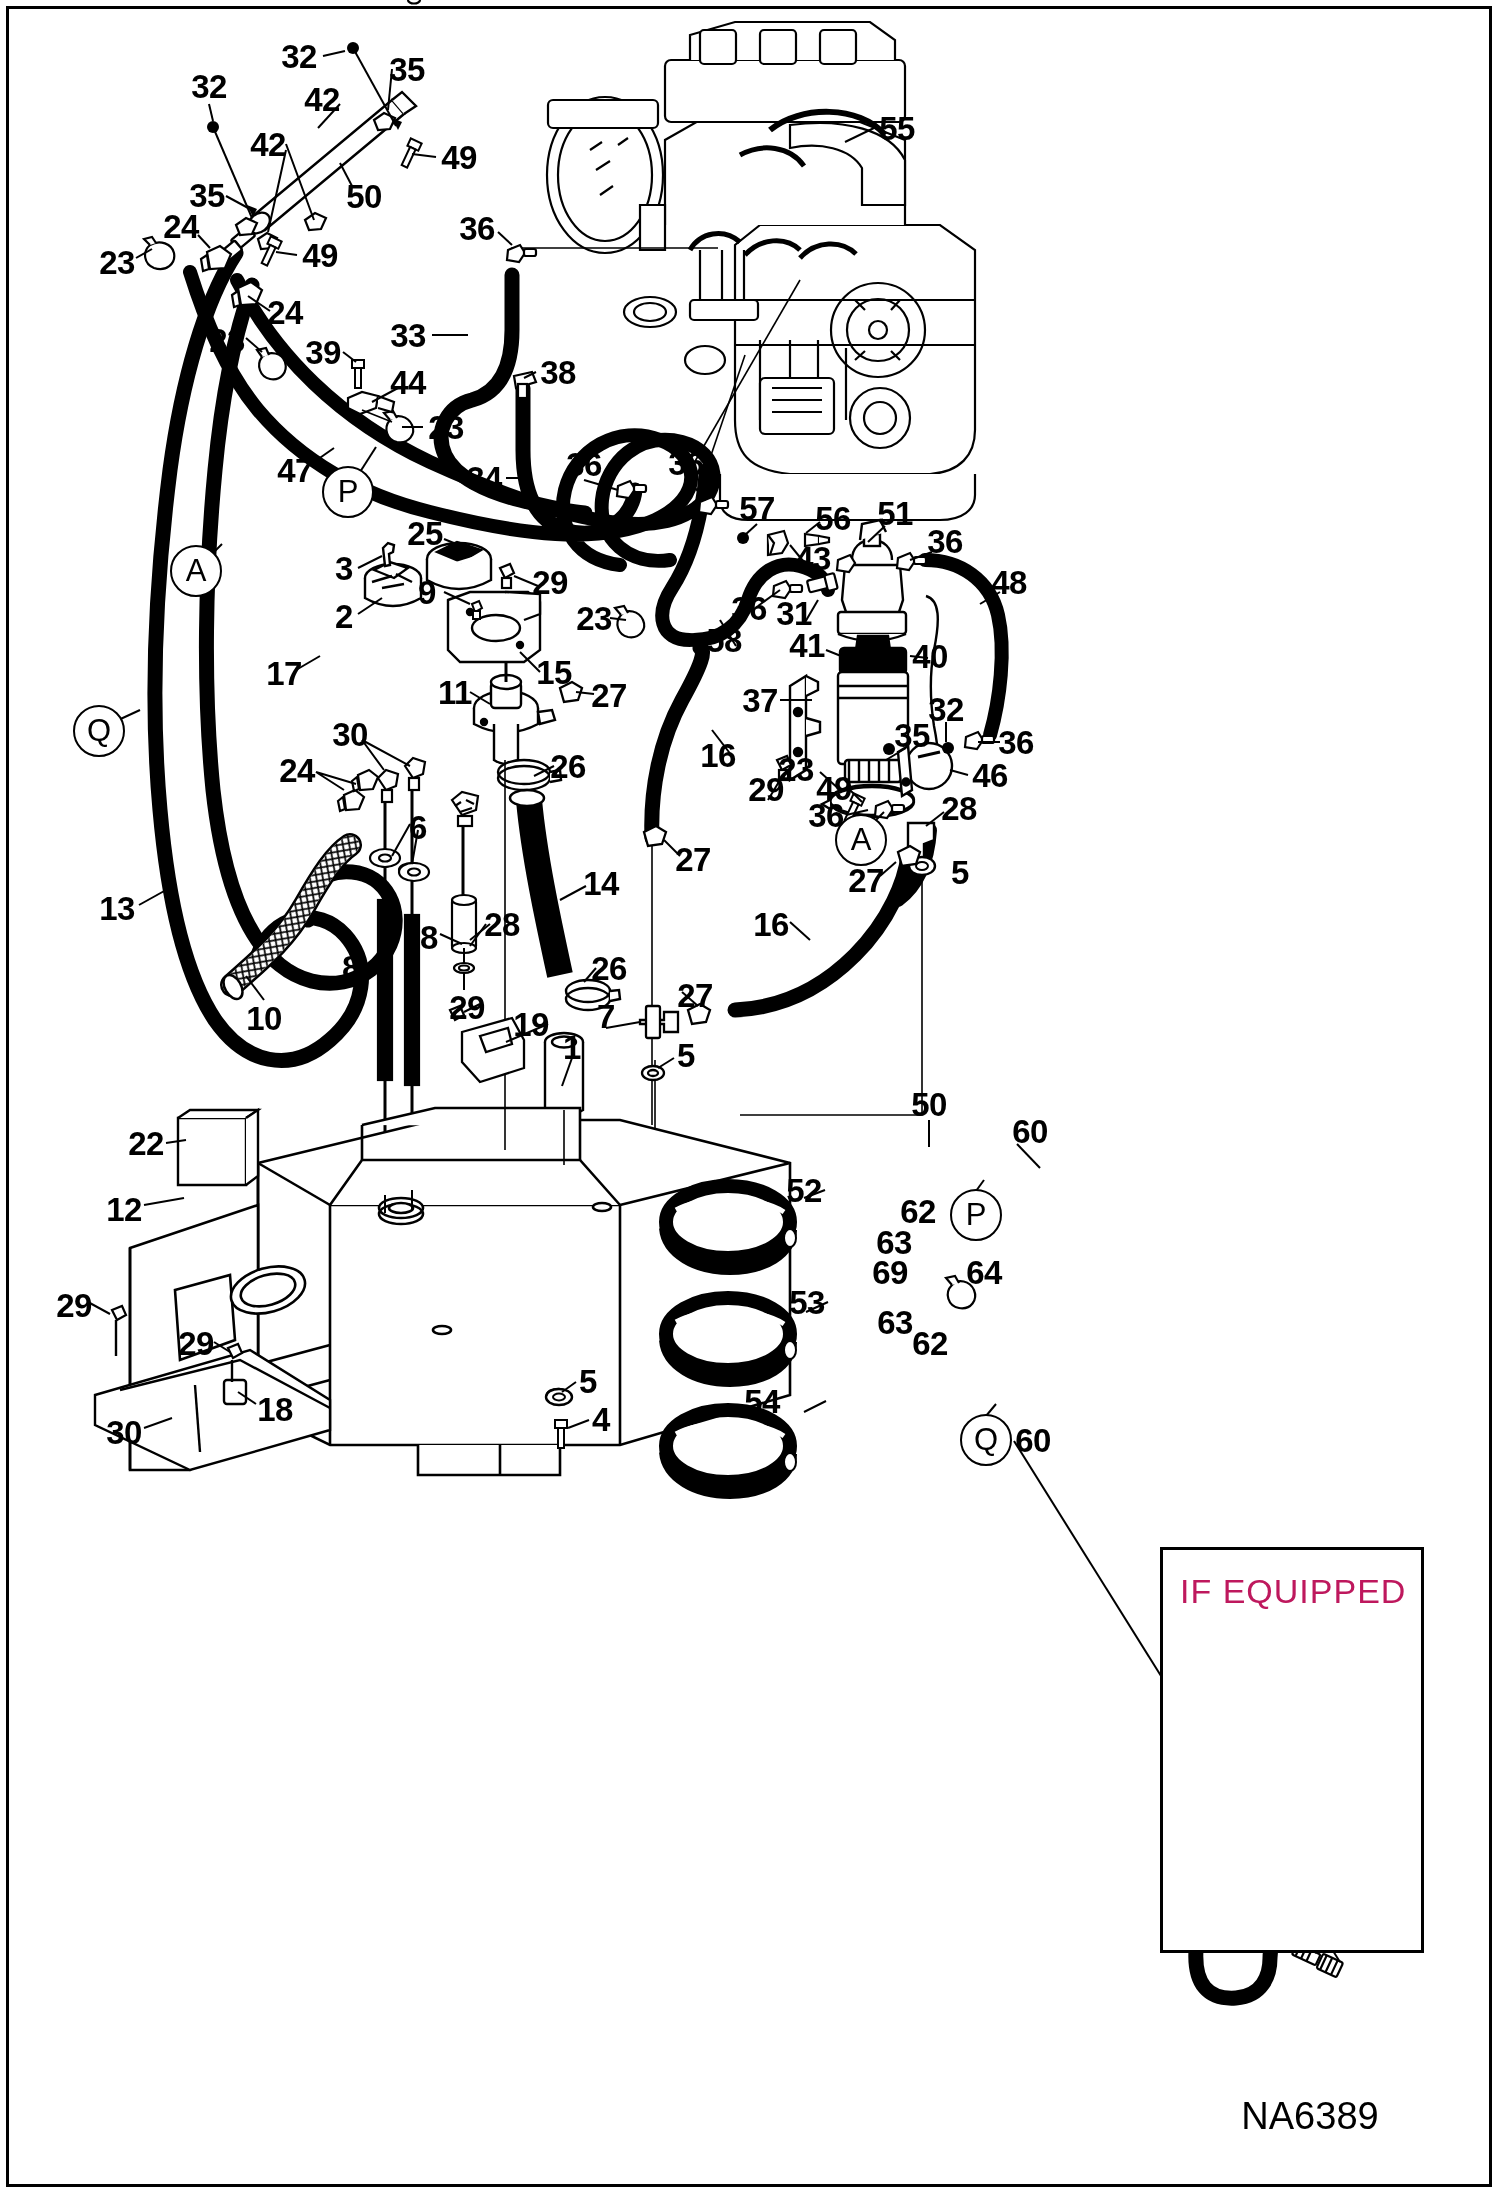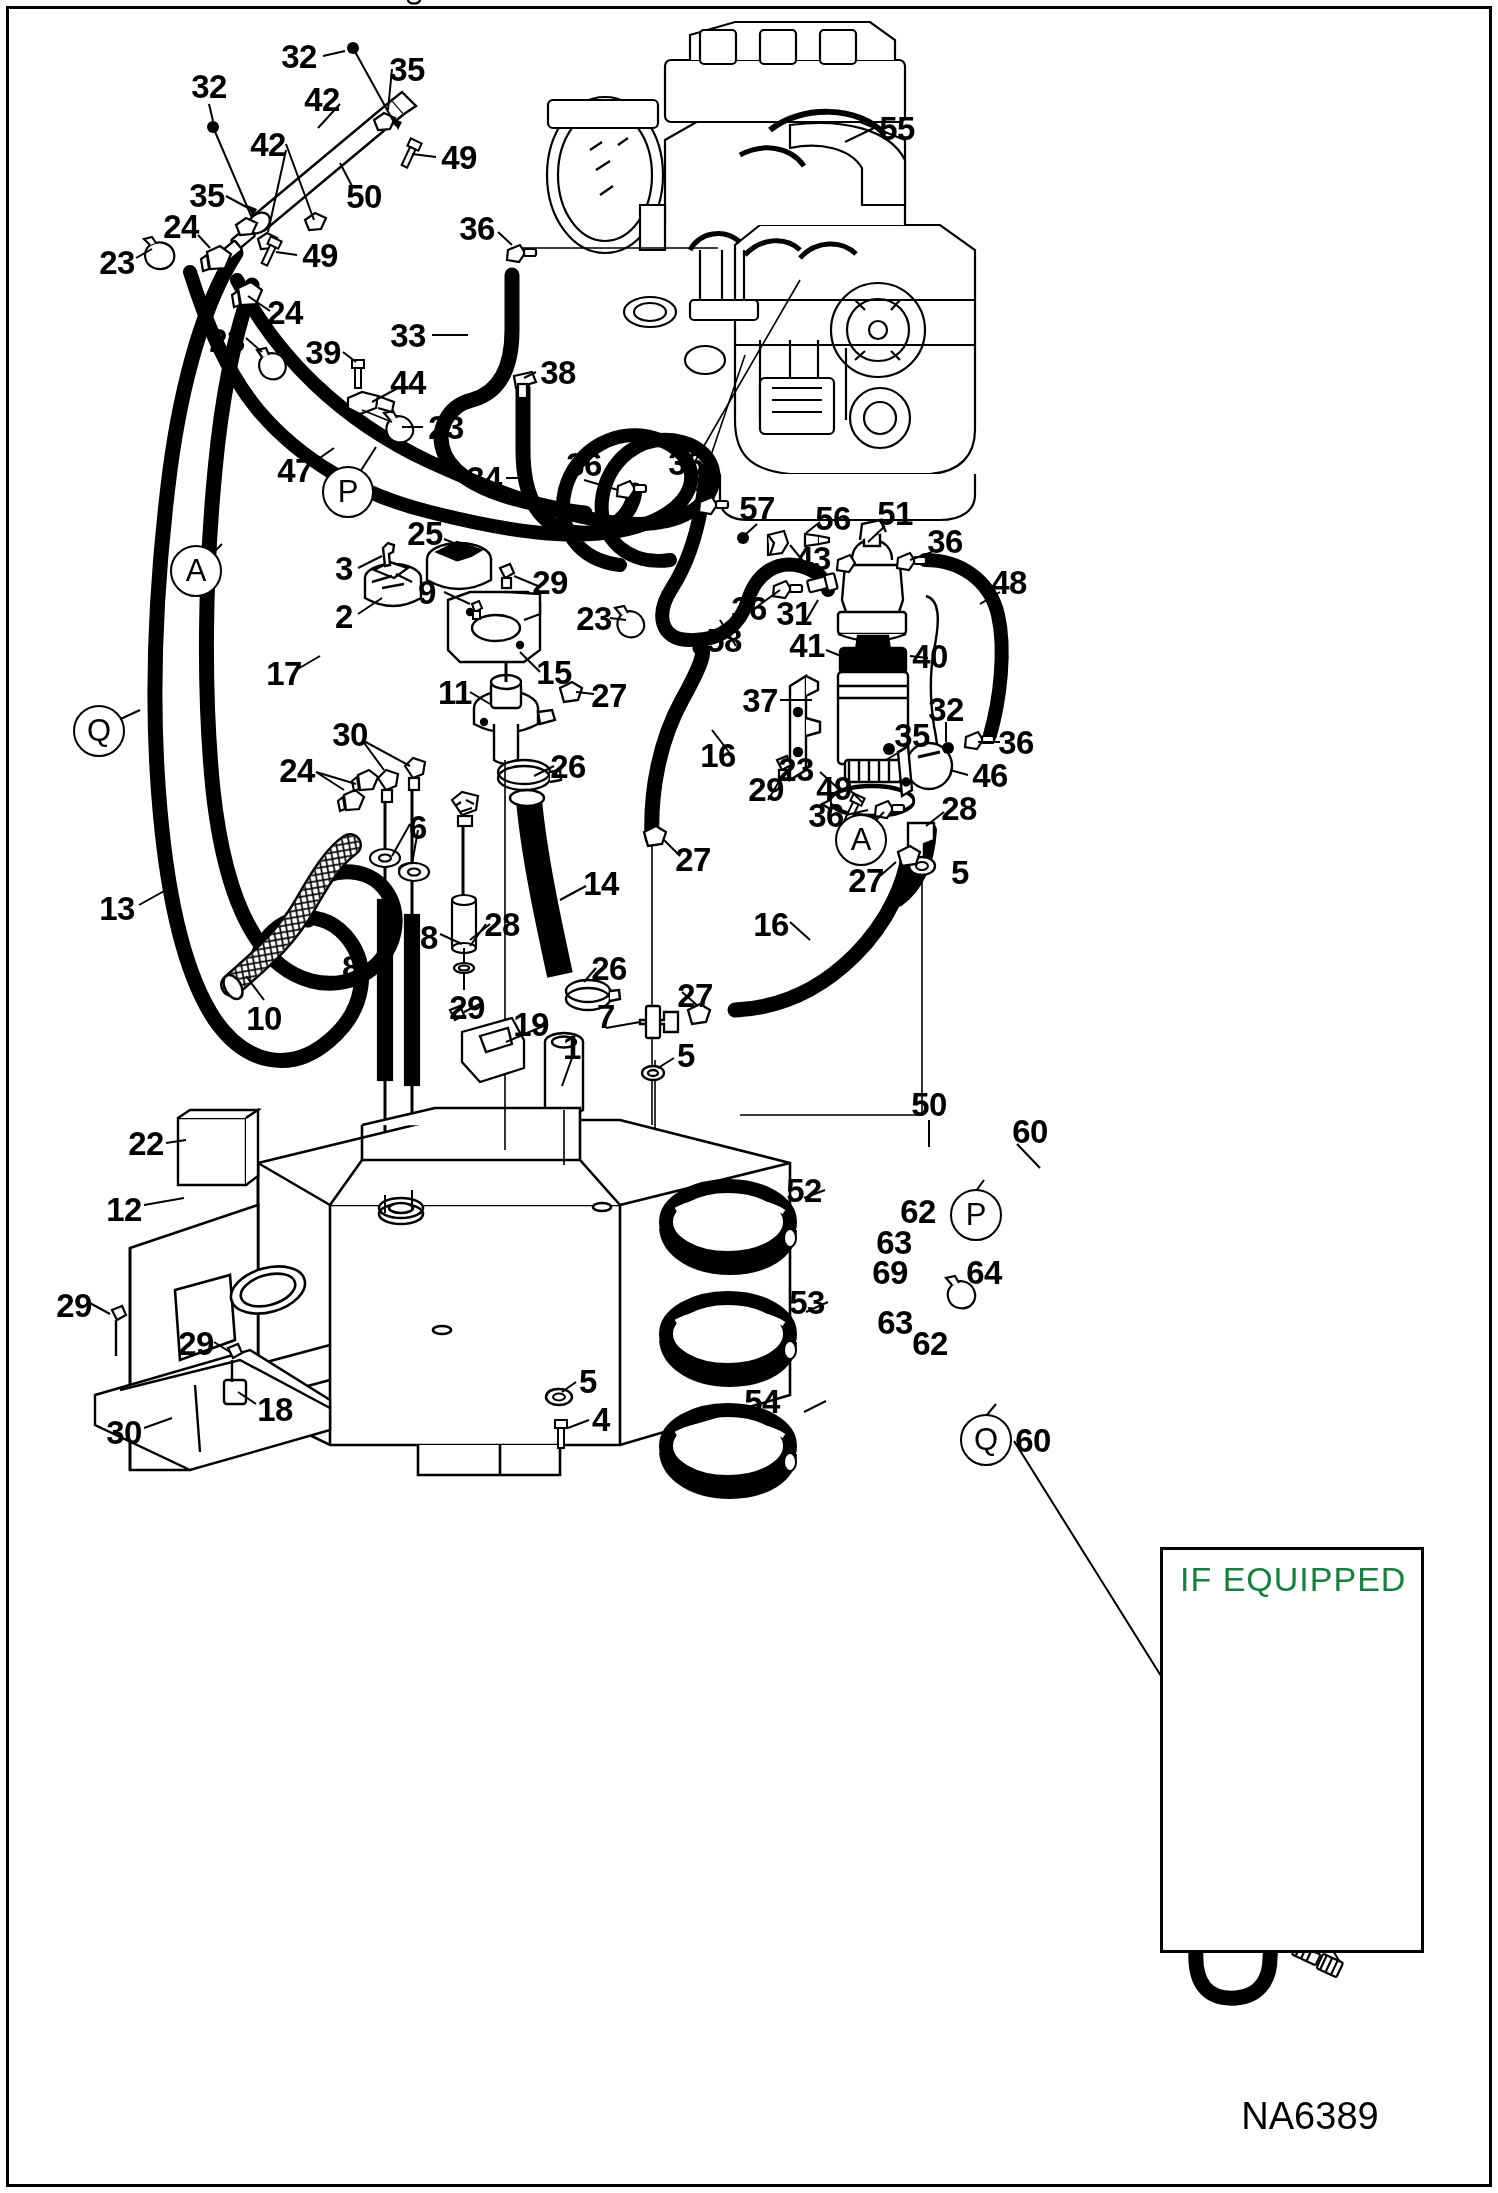--- a/index.html
+++ b/index.html
@@ -37,22 +37,23 @@
   .ifbox{
     position:absolute;
     border:3px solid #000;
     background:#fff;
   }
   .iflabel{
     position:absolute;
     font-family:"Liberation Sans", sans-serif;
     font-size:34px;
     letter-spacing:1px;
-    color:#15803d;
+    color:#be185d;
     white-space:nowrap;
+    margin-top:12px;
   }
   .partno{
     position:absolute;
     font-family:"Liberation Sans", sans-serif;
     font-size:38px;
     color:#000;
     white-space:nowrap;
   }
   .border{
     position:absolute;

